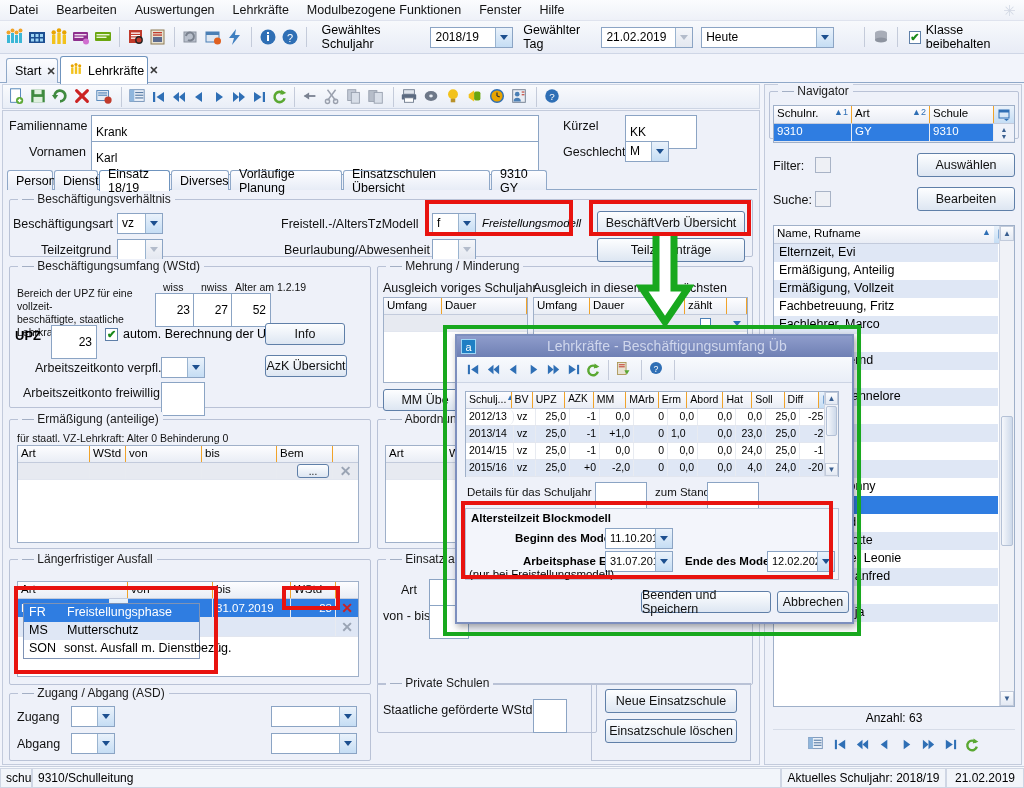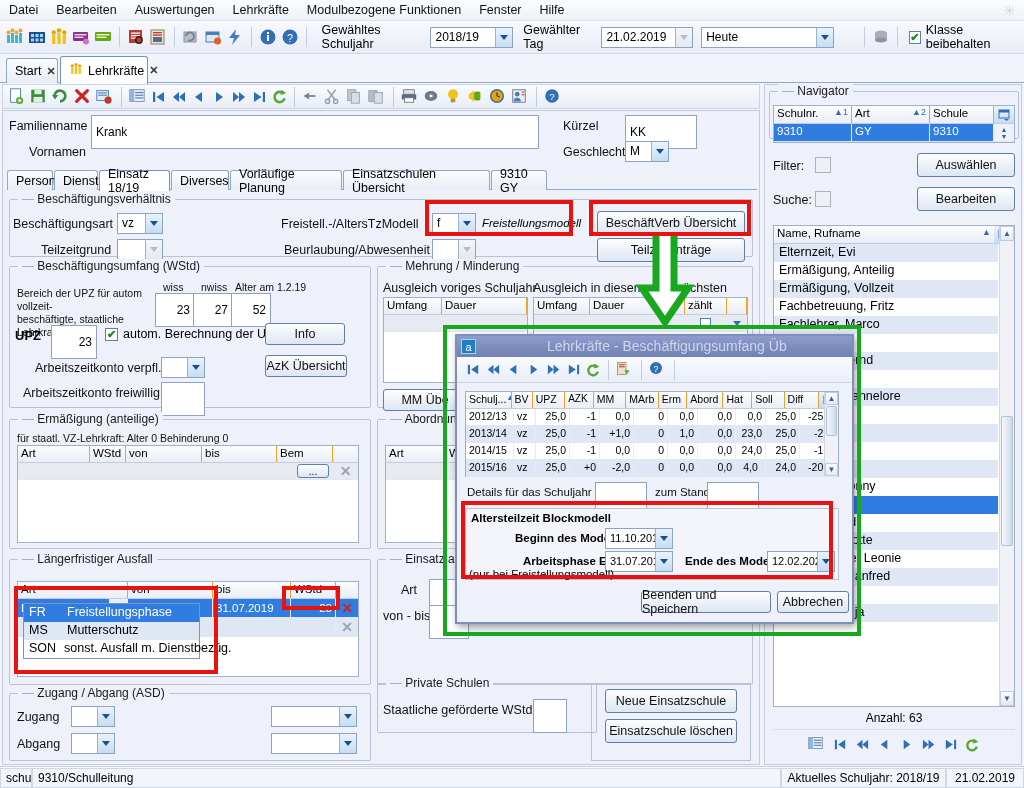--- a/index.html
+++ b/index.html
@@ -511,20 +511,23 @@
         </svg></span>
   </div>
 
   <div class="mainpanel">
 
     <div style="position:absolute;left:6px;top:8px" class="lbl">Familienname</div>
     <div class="tfield" style="position:absolute;left:88px;top:4px;width:448px">
       <span>Krank</span>
     </div>
     <div style="position:absolute;left:26px;top:34px" class="lbl">Vornamen</div>
+    <div class="tfield" style="position:absolute;left:88px;top:30px;width:448px">
+      <span>Karl</span>
+    </div>
 
     <div style="position:absolute;left:560px;top:8px" class="lbl">Kürzel</div>
     <div class="tfield" style="position:absolute;left:622px;top:4px;width:72px">
       <span>KK</span>
     </div>
     <div style="position:absolute;left:560px;top:34px" class="lbl">Geschlecht</div>
     <div class="combo" style="position:absolute;left:622px;top:30px;width:44px">
       <span class="txt">M</span>
       <span class="arw"></span>
     </div>
@@ -584,21 +587,21 @@
       <span>BeschäftVerb Übersicht</span>
     </div>
     <div class="btn" style="position:absolute;left:594px;top:127px;width:148px;height:24px">
       <span>Teilzeitanträge</span>
     </div>
 
     <div class="grp" style="left:6px;top:155px;width:362px;height:142px">
       <span class="cap">Beschäftigungsumfang (WStd)</span>
     </div>
     <div class="lblsm" style="position:absolute;left:14px;top:176px;line-height:13px;width:145px">
-      <div>Bereich der UPZ für autom vollzeit-</div>
+      <div>Bereich der UPZ für eine vollzeit-</div>
       <div>beschäftigte, staatliche Lehrkraft</div>
     </div>
     <div class="lblsm" style="position:absolute;left:160px;top:170px">wiss</div>
     <div class="tfield" style="position:absolute;left:152px;top:182px;width:40px;justify-content:flex-end">
         <span>23</span>
       </div>
     <div class="lblsm" style="position:absolute;left:198px;top:170px">nwiss</div>
     <div class="tfield" style="position:absolute;left:190px;top:182px;width:40px;justify-content:flex-end">
         <span>27</span>
       </div>
@@ -1035,21 +1038,21 @@
             <div class="gc" style="width: 34px; font-size: 10.5px; text-align: right;">25,0</div>
             <div class="gc" style="width: 36px; font-size: 10.5px; text-align: right;">-25,0</div>
           </div>
           <div class="grow alt" style="height: 17px;">
             <div class="gc" style="width: 48px; font-size: 10.5px;">2013/14</div>
             <div class="gc" style="width: 22px; font-size: 10.5px;">vz</div>
             <div class="gc" style="width: 34px; font-size: 10.5px; text-align: right;">25,0</div>
             <div class="gc" style="width: 30px; font-size: 10.5px; text-align: right;">-1</div>
             <div class="gc" style="width: 34px; font-size: 10.5px; text-align: right;">+1,0</div>
             <div class="gc" style="width: 34px; font-size: 10.5px; text-align: right;">0</div>
-            <div class="gc" style="width: 30px; font-size: 10.5px; text-align: right;">1,0</div>
+            <div class="gc" style="width: 30px; font-size: 10.5px; ">1,0</div>
             <div class="gc" style="width: 38px; font-size: 10.5px; text-align: right;">0,0</div>
             <div class="gc" style="width: 30px; font-size: 10.5px; text-align: right;">23,0</div>
             <div class="gc" style="width: 34px; font-size: 10.5px; text-align: right;">25,0</div>
             <div class="gc" style="width: 36px; font-size: 10.5px; text-align: right;">-2,0</div>
           </div>
           <div class="grow" style="height: 17px;">
             <div class="gc" style="width: 48px; font-size: 10.5px;">2014/15</div>
             <div class="gc" style="width: 22px; font-size: 10.5px;">vz</div>
             <div class="gc" style="width: 34px; font-size: 10.5px; text-align: right;">25,0</div>
             <div class="gc" style="width: 30px; font-size: 10.5px; text-align: right;">-1</div>
@@ -1063,21 +1066,21 @@
           </div>
           <div class="grow alt" style="height: 17px;">
             <div class="gc" style="width: 48px; font-size: 10.5px;">2015/16</div>
             <div class="gc" style="width: 22px; font-size: 10.5px;">vz</div>
             <div class="gc" style="width: 34px; font-size: 10.5px; text-align: right;">25,0</div>
             <div class="gc" style="width: 30px; font-size: 10.5px; text-align: right;">+0</div>
             <div class="gc" style="width: 34px; font-size: 10.5px; text-align: right;">-2,0</div>
             <div class="gc" style="width: 34px; font-size: 10.5px; text-align: right;">0</div>
             <div class="gc" style="width: 30px; font-size: 10.5px; text-align: right;">0,0</div>
             <div class="gc" style="width: 38px; font-size: 10.5px; text-align: right;">0,0</div>
-            <div class="gc" style="width: 30px; font-size: 10.5px; text-align: center;">4,0</div>
+            <div class="gc" style="width: 30px; font-size: 10.5px; text-align: right;">4,0</div>
             <div class="gc" style="width: 34px; font-size: 10.5px; text-align: right;">24,0</div>
             <div class="gc" style="width: 36px; font-size: 10.5px; text-align: right;">-20,0</div>
           </div>
         </div>
       <div class="vscroll" style="width:14px">
         <div class="ar" style="height:13px">▲</div>
         <div class="thumb" style="top:14px;height:30px"></div>
         <div class="ar" style="position:absolute;bottom:0;left:0;right:0;height:13px">▼</div>
       </div>
     </div>

